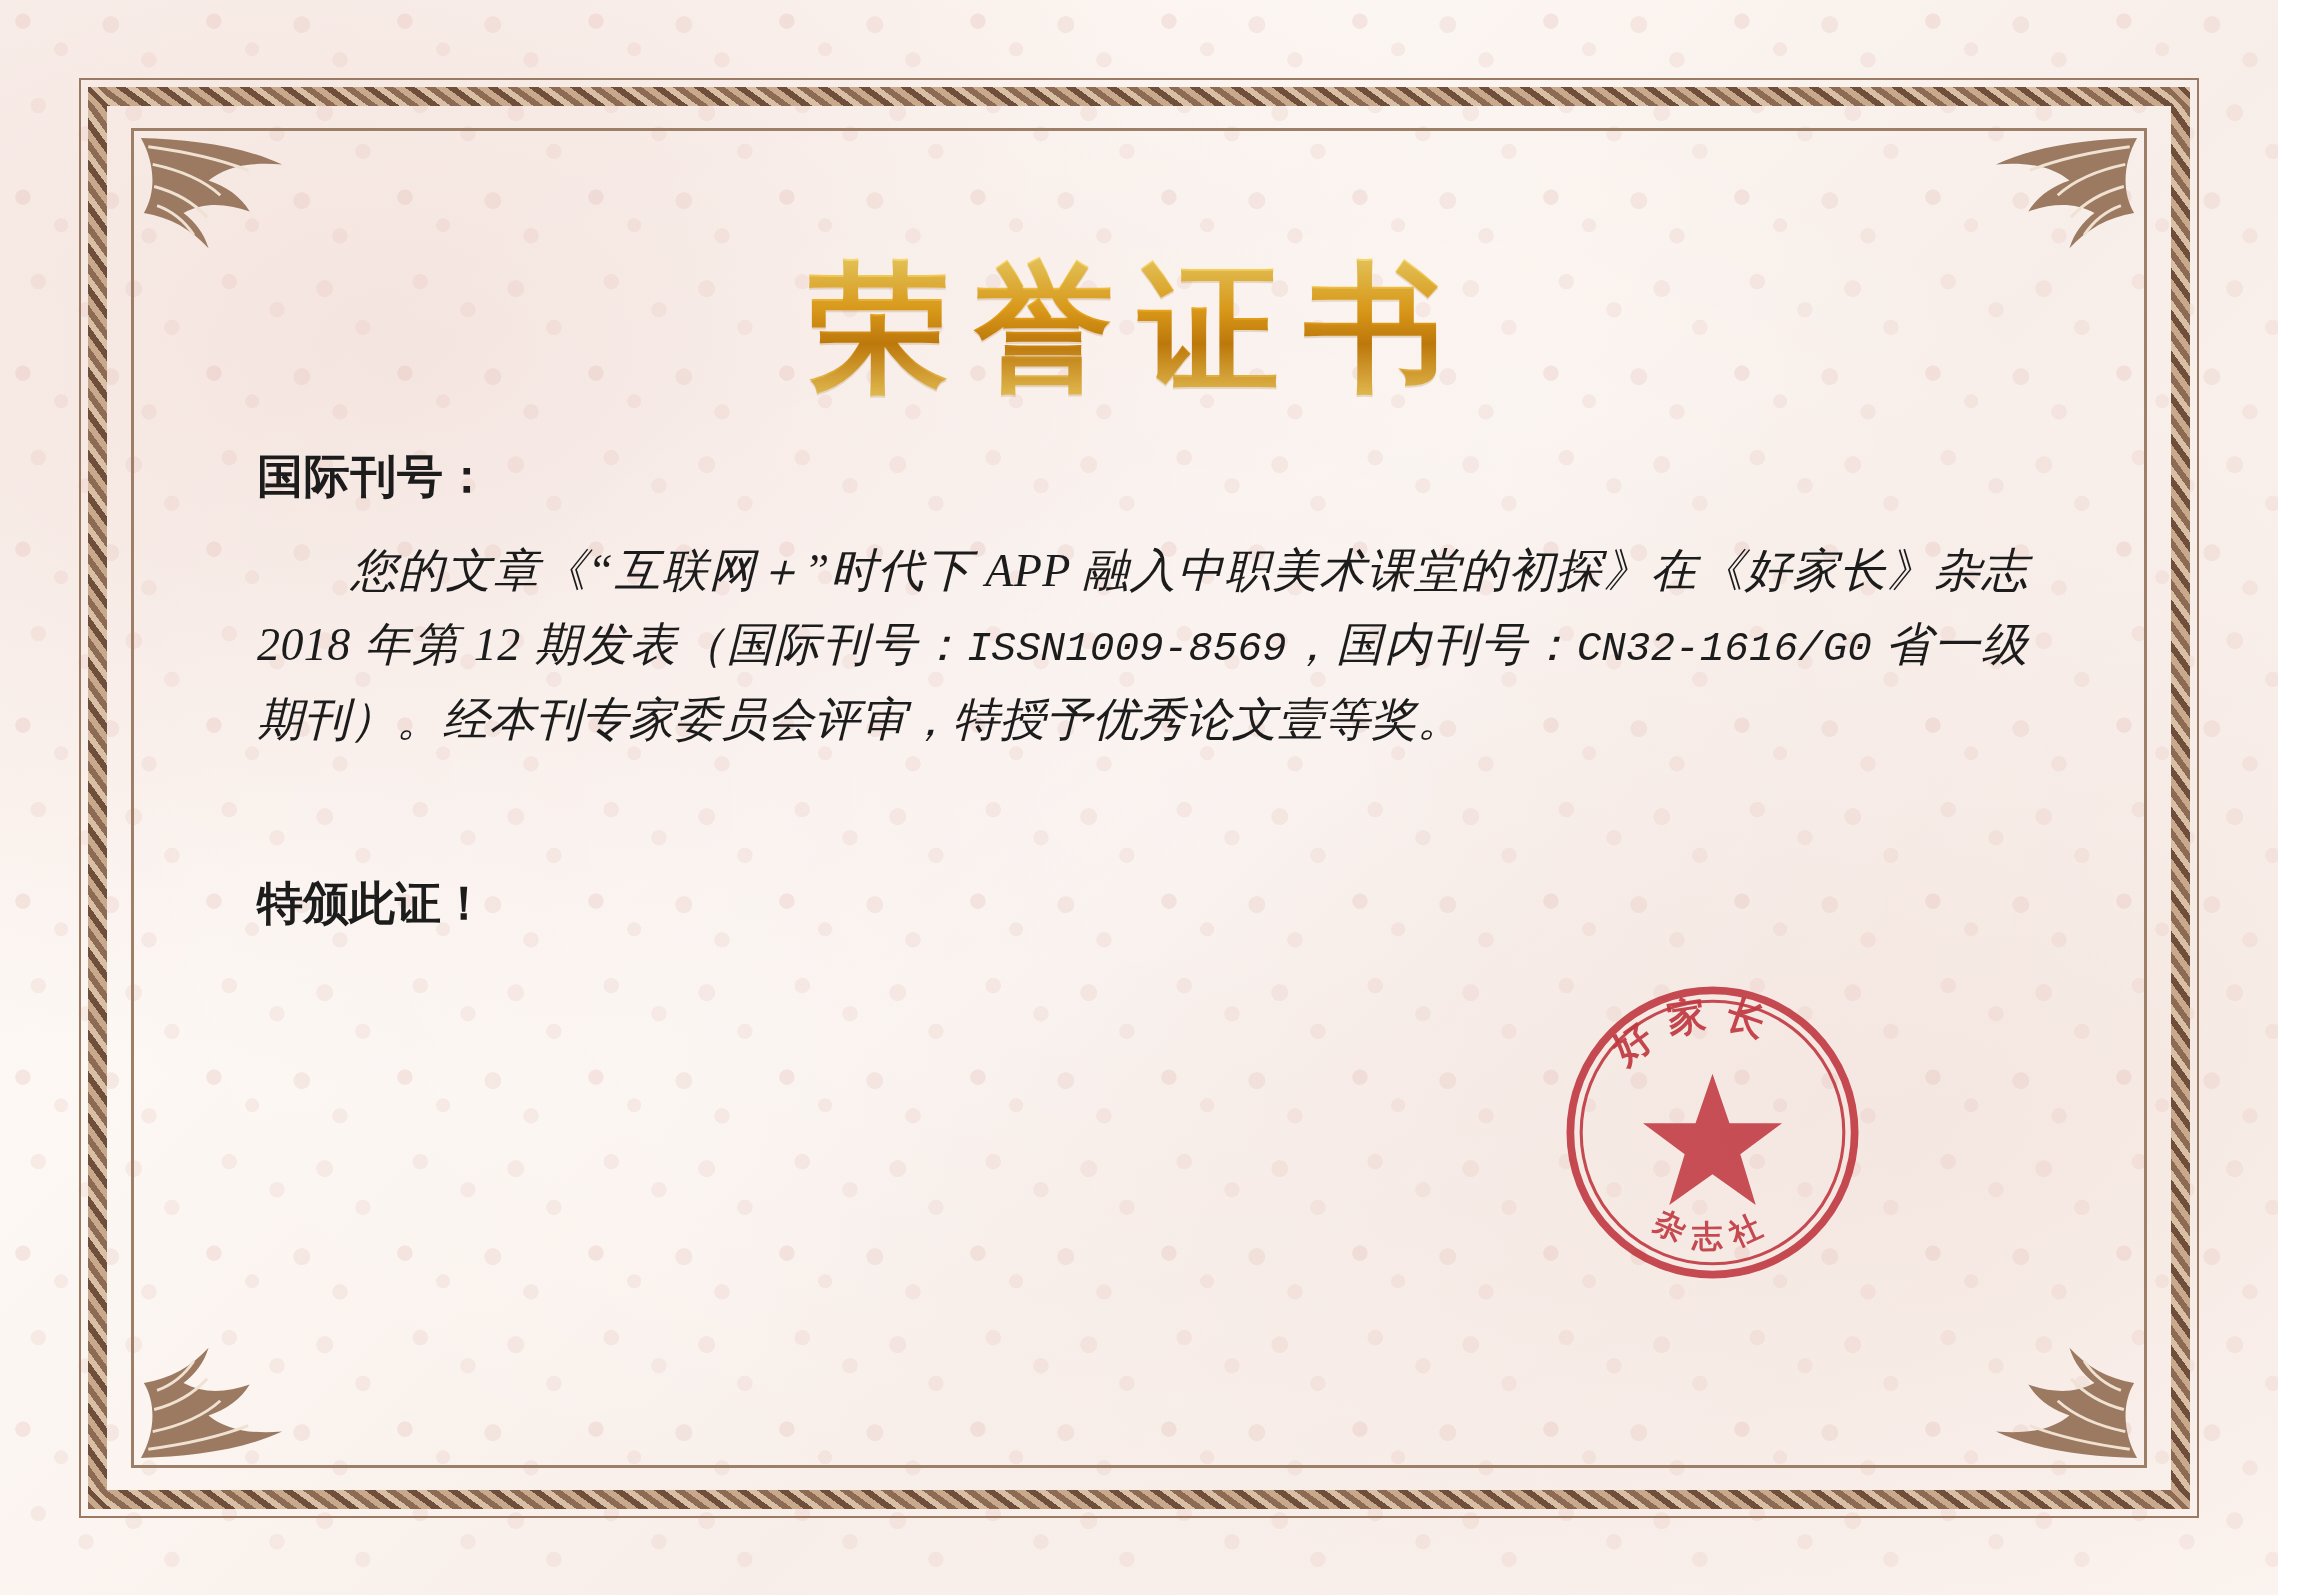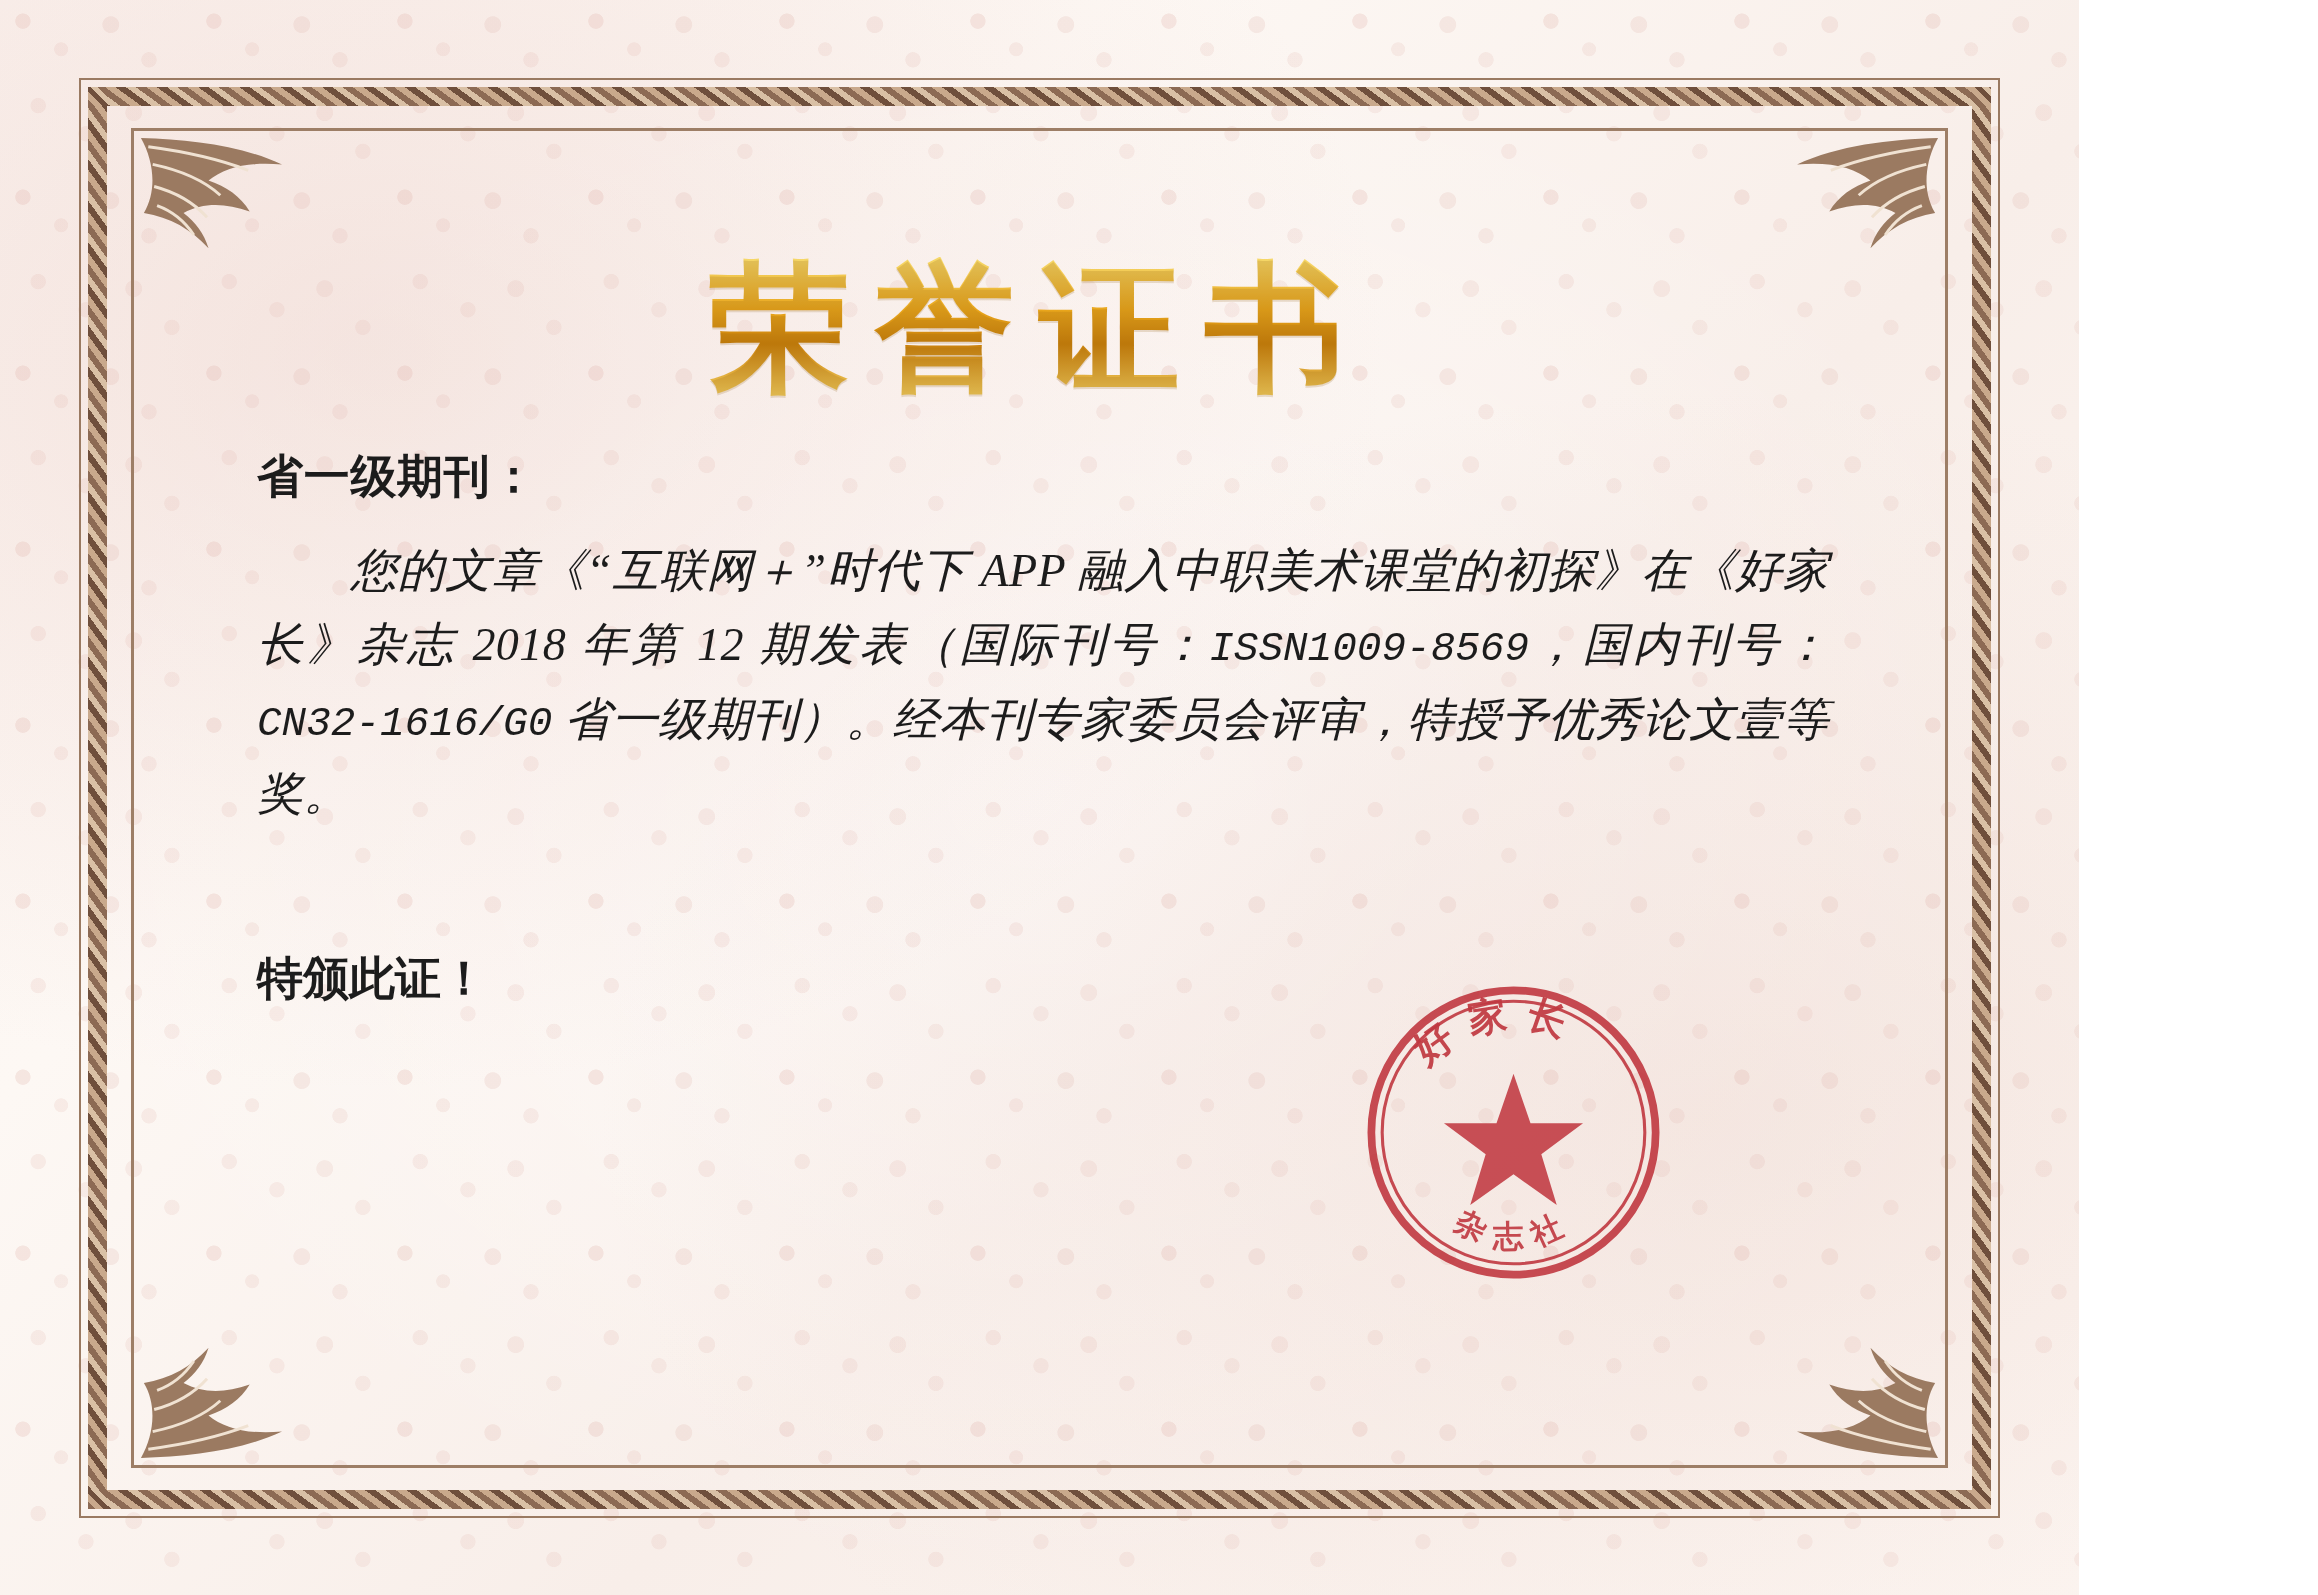--- a/index.html
+++ b/index.html
@@ -7,21 +7,21 @@
     margin: 0;
     padding: 0;
     background: #ffffff;
   }
   body {
     font-family: "Liberation Serif", "DejaVu Serif", serif;
   }
 
   .certificate {
     position: relative;
-    width: 2079px;
+    width: 2278px;
     height: 1596px;
     overflow: hidden;
     background-color: #fdf6f2;
     background-image:
       radial-gradient(ellipse at 18% 22%, rgba(226,186,178,0.30) 0%, rgba(226,186,178,0) 42%),
       radial-gradient(ellipse at 82% 70%, rgba(228,196,186,0.28) 0%, rgba(228,196,186,0) 46%),
       radial-gradient(ellipse at 50% 50%, rgba(255,255,255,0.55) 0%, rgba(255,255,255,0) 70%),
       linear-gradient(135deg, #fbf3ef 0%, #fdf8f4 30%, #f8eee9 60%, #fdf7f3 100%);
   }
 
@@ -222,21 +222,21 @@
       <path d="M22 70 C52 78 76 92 94 112" stroke="#f0e2d2" stroke-width="4" fill="none"></path>
       <path d="M26 96 C48 104 64 118 76 136" stroke="#f0e2d2" stroke-width="4" fill="none"></path>
     </svg>
   </div>
 
   <div class="content">
 
     <div class="title">荣誉证书</div>
 
     <div class="body-text">
-      <div class="salutation">省一级期刊：</div>
+      <div class="salutation">国际刊号：</div>
 
       <div class="paragraph"><span>您的文章《“互联网＋”时代下 APP 融入中职美术课堂的初探》在《好家长》杂志 2018 年第 12 期发表（国际刊号：</span><span class="mono">ISSN1009-8569</span><span>，国内刊号：</span><span class="mono">CN32-1616/G0</span><span> 省一级期刊）。经本刊专家委员会评审，特授予优秀论文壹等奖。</span></div>
 
       <div class="award-line">特颁此证！</div>
     </div>
 
 
     <div class="seal">
       <svg viewBox="0 0 200 200" xmlns="http://www.w3.org/2000/svg">
         <g fill="none" stroke="#b9202a" stroke-width="5" opacity="0.9">

